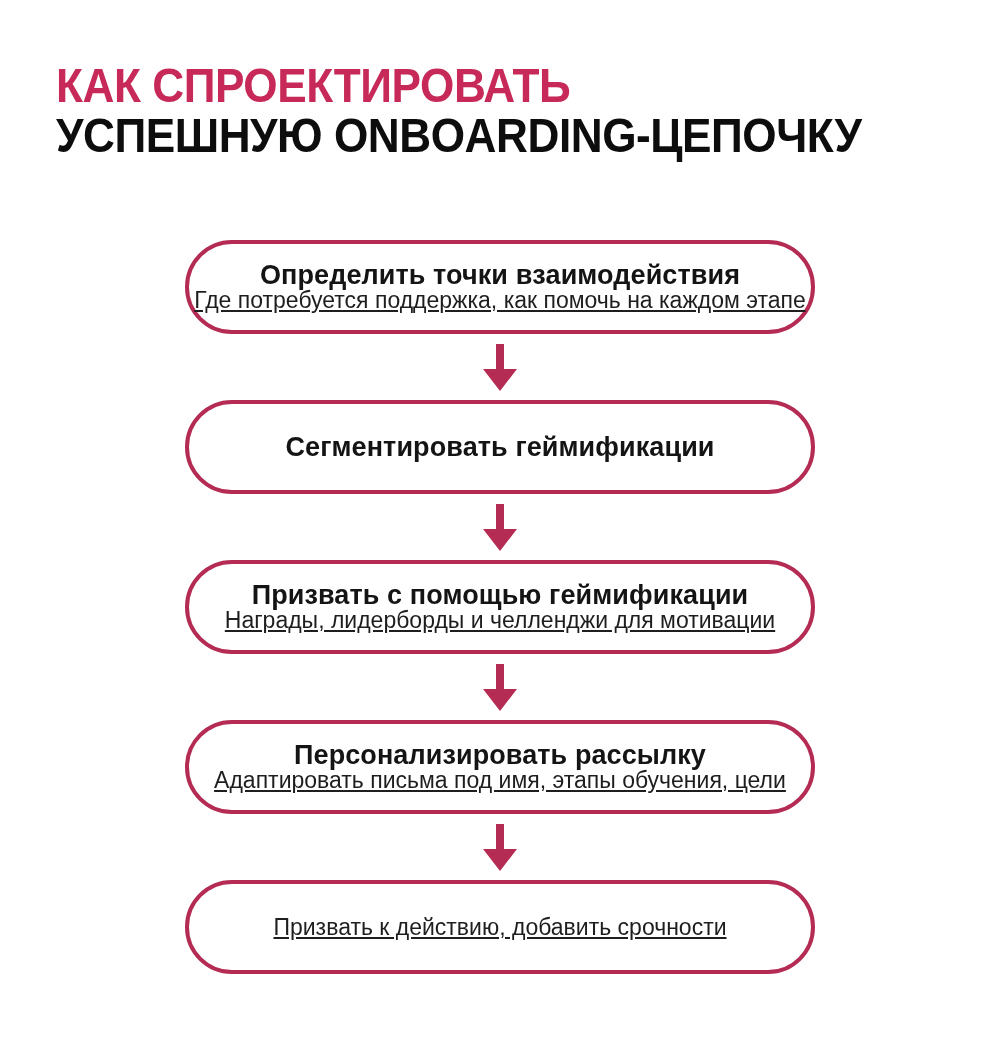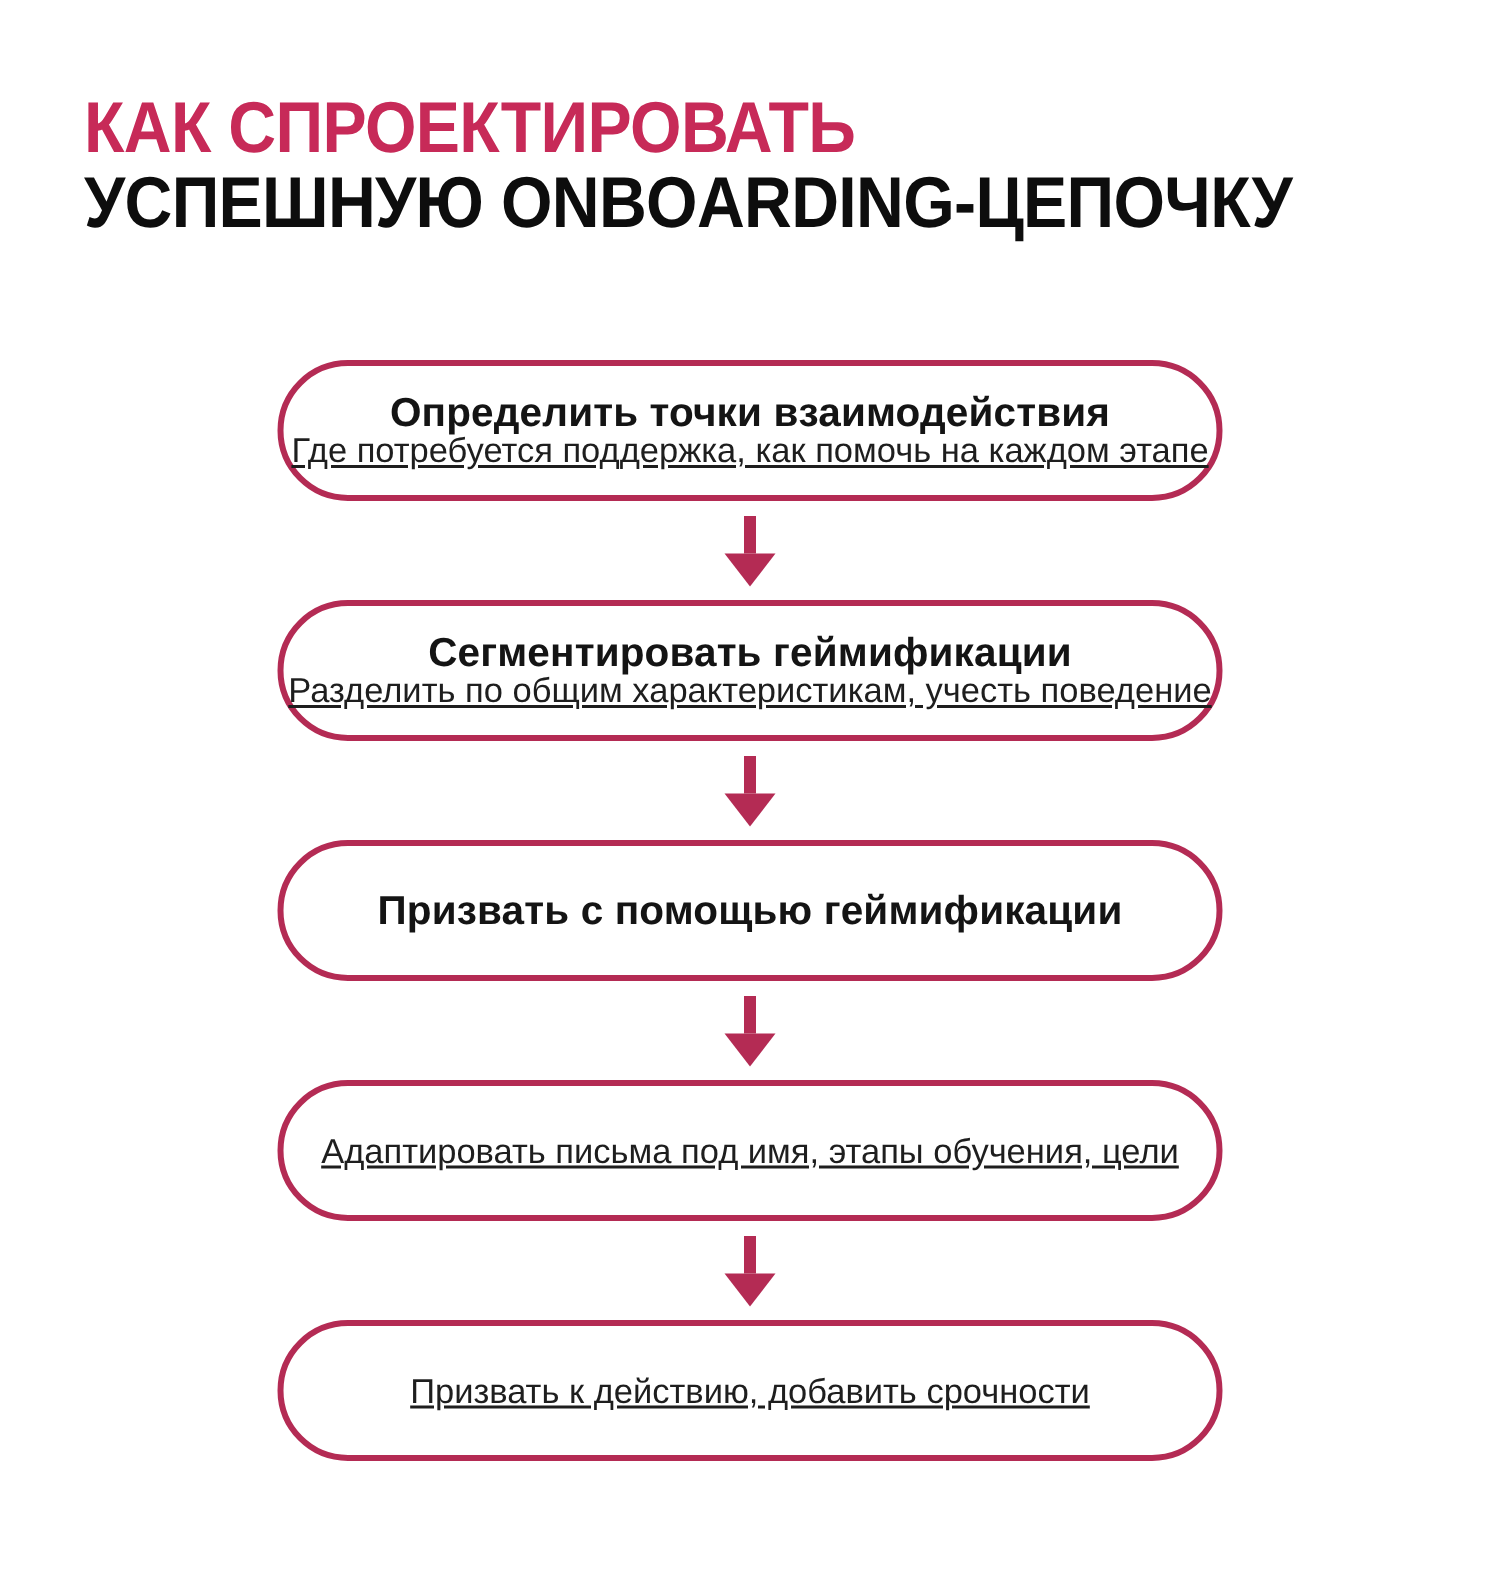--- a/index.html
+++ b/index.html
@@ -123,38 +123,39 @@
       <p class="step-desc">Где потребуется поддержка, как помочь на каждом этапе</p>
     </section>
 
     <div class="arrow">
       <span class="arrow-stem"></span>
       <span class="arrow-head"></span>
     </div>
 
     <section class="step">
       <h2 class="step-title">Сегментировать геймификации</h2>
-      <p class="step-desc">Разделить по общим характеристикам, учесть поведение</p>
     </section>
 
     <div class="arrow">
       <span class="arrow-stem"></span>
       <span class="arrow-head"></span>
     </div>
 
     <section class="step">
       <h2 class="step-title">Призвать с помощью геймификации</h2>
+      <p class="step-desc">Награды, лидерборды и челленджи для мотивации</p>
     </section>
 
     <div class="arrow">
       <span class="arrow-stem"></span>
       <span class="arrow-head"></span>
     </div>
 
     <section class="step">
+      <h2 class="step-title">Персонализировать рассылку</h2>
       <p class="step-desc">Адаптировать письма под имя, этапы обучения, цели</p>
     </section>
 
     <div class="arrow">
       <span class="arrow-stem"></span>
       <span class="arrow-head"></span>
     </div>
 
     <section class="step">
       <p class="step-desc">Призвать к действию, добавить срочности</p>

